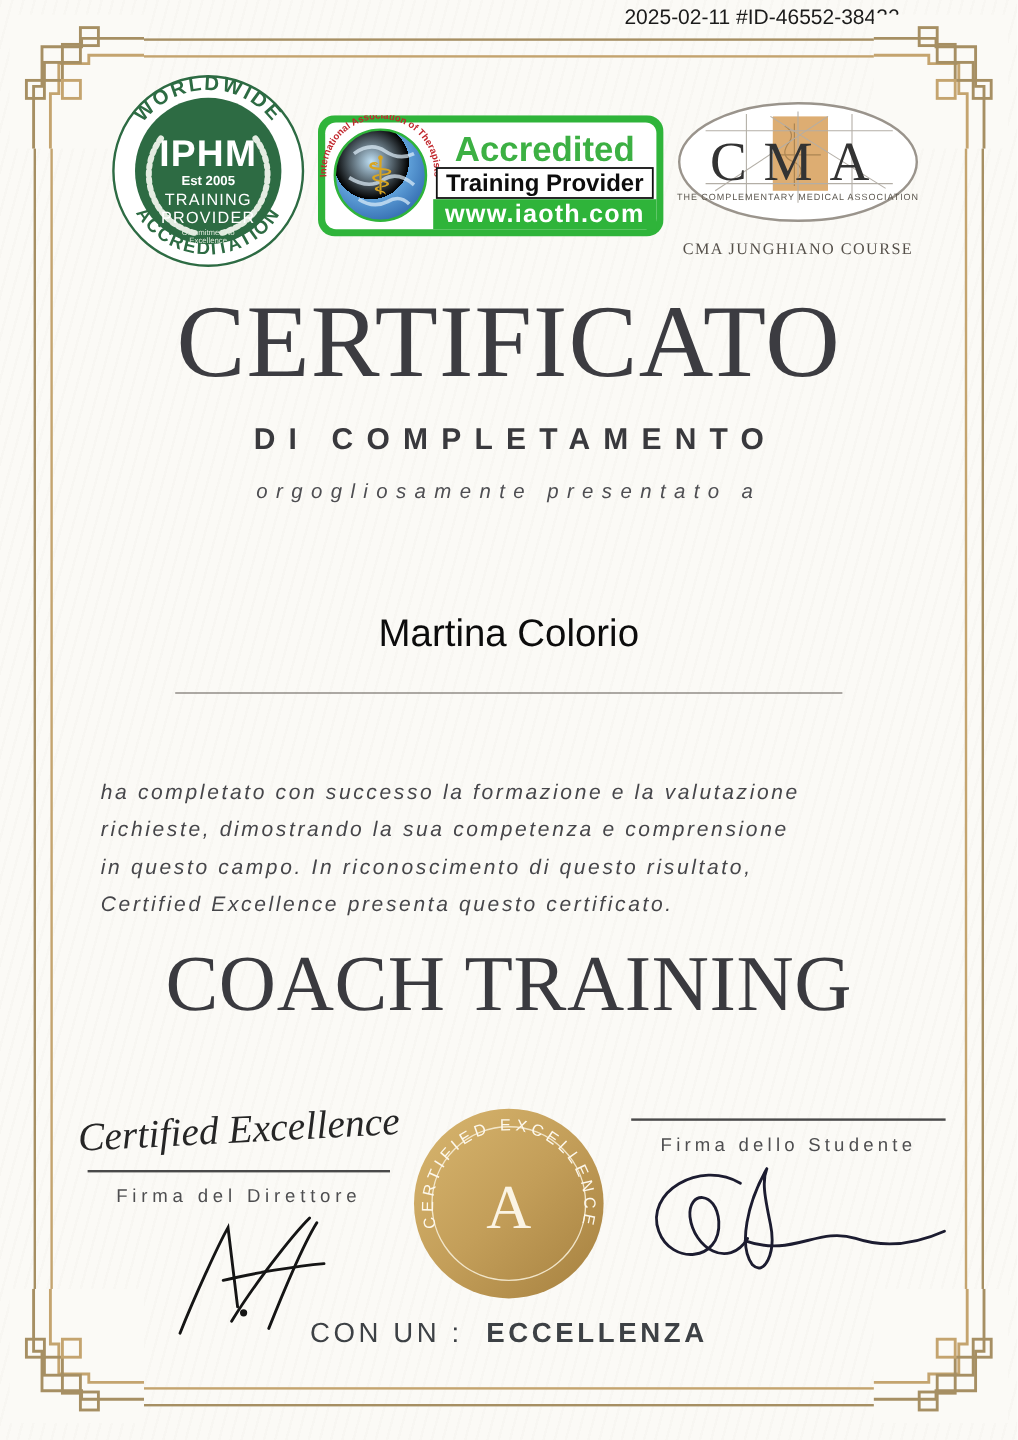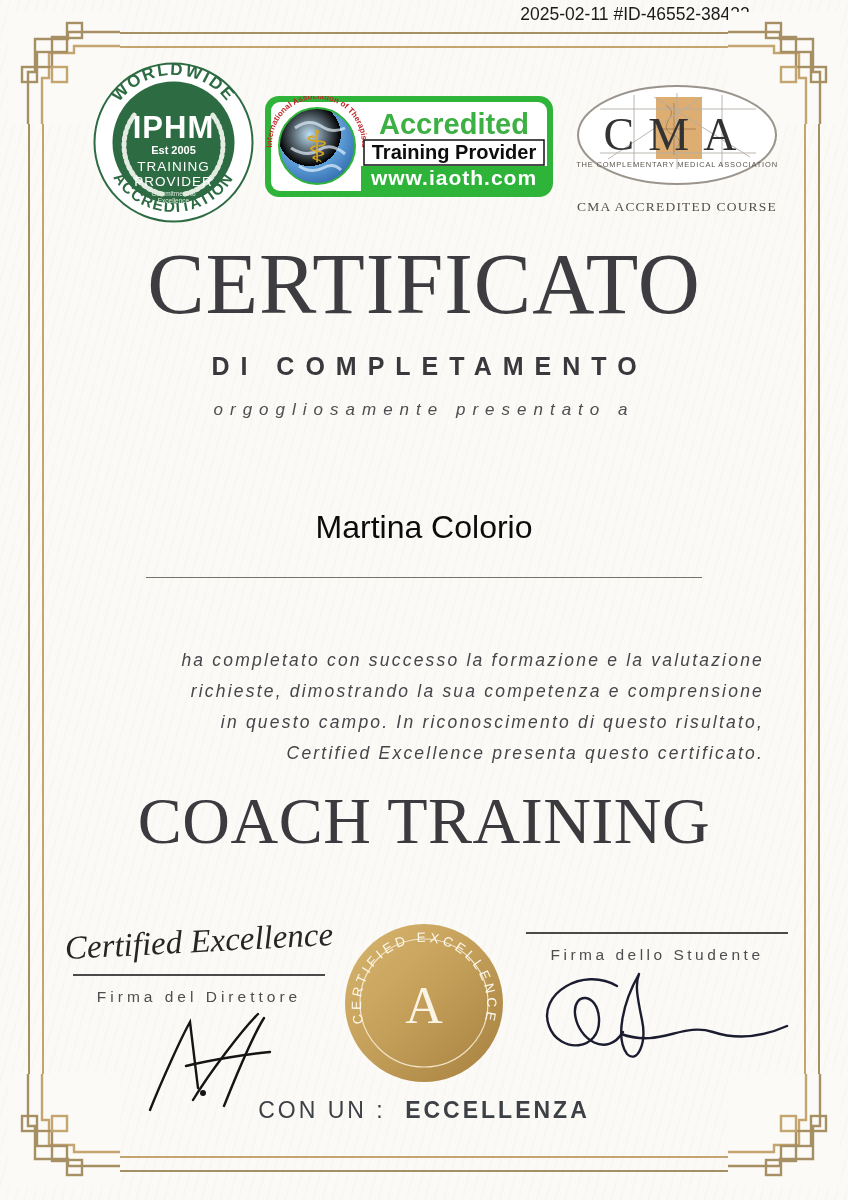--- a/index.html
+++ b/index.html
@@ -18,21 +18,21 @@
   .orn{position:absolute;width:112px;height:112px;}
   .orn.tl{left:8px;top:12px;}
   .orn.tr{right:8px;top:12px;transform:scaleX(-1);}
   .orn.bl{left:8px;bottom:14px;transform:scaleY(-1);}
   .orn.br{right:8px;bottom:14px;transform:scale(-1,-1);}
   .main-title{top:237px;font-family:"Liberation Serif",serif;font-size:86px;line-height:1.1;color:#3c3c41;letter-spacing:1px;}
   .sub-title{top:352px;font-size:25px;font-weight:bold;color:#39393d;letter-spacing:11px;padding-left:11px;box-sizing:border-box;}
   .presented{top:400px;font-style:italic;font-size:17px;color:#4e4e52;letter-spacing:7px;}
   .recipient{top:509px;font-size:32px;color:#0c0c0c;}
   .name-line{top:577px;left:146px;width:556px;height:1px;background:#77726c;}
-  .body-text{top:645px;left:84px;width:680px;text-align:right;}
+  .body-text{top:645px;left:84px;width:680px;text-align:left;}
   .body-text div{font-style:italic;font-size:17.5px;line-height:31px;letter-spacing:2.2px;color:#46464a;}
   .course{top:783px;font-family:"Liberation Serif",serif;font-size:66px;color:#3a3a3f;letter-spacing:0.5px;}
   .sig-block{text-align:center;}
   .sig-left{left:44px;top:914px;width:310px;}
   .sig-right{left:518px;top:932px;width:278px;}
   .sig-underline{height:1.5px;background:#4a4a4a;margin:2px auto 0;}
   .sig-label{margin-top:12px;font-size:15.5px;letter-spacing:4px;color:#4e4e50;}
   .seal-svg{left:344px;top:923px;}
   .footer{top:1097px;font-size:23px;color:#3d4145;letter-spacing:3px;}
   .footer .grade{font-weight:bold;margin-left:10px;margin-top:12px;}
@@ -141,38 +141,38 @@
     <text font-size="8" font-weight="bold" fill="#c1272d">
       <textPath href="#iaothArc" startOffset="50%" text-anchor="middle">International Association of Therapists</textPath>
     </text>
     <text x="189" y="38" text-anchor="middle" font-size="29" font-weight="bold" fill="#3cb043">Accredited</text>
     <rect x="99" y="44" width="180" height="25" fill="#ffffff" stroke="#111111" stroke-width="1.5"></rect>
     <text x="189" y="63" text-anchor="middle" font-size="20" font-weight="bold" fill="#0d0d0d">Training Provider</text>
     <rect x="96" y="70" width="186" height="25" fill="#2fb43a"></rect>
     <text x="189" y="89" text-anchor="middle" font-size="21" font-weight="bold" fill="#ffffff" letter-spacing="1">www.iaoth.com</text>
   </svg>
 
-  <div class="abs" style="left:562px;top:83px;width:206px;text-align:center;margin-left:12px;">
+  <div class="abs" style="left:562px;top:83px;width:206px;text-align:center;">
     <svg width="206" height="104" viewBox="0 0 206 104">
       <ellipse cx="103" cy="52" rx="99" ry="49" fill="#ffffff" stroke="#9a948c" stroke-width="2"></ellipse>
       <rect x="82" y="14" width="46" height="62" fill="#dba96a" opacity="0.95"></rect>
       <path d="M92,22 q10,6 2,16 q-6,10 6,14 q10,6 2,14 M100,20 v52 M88,46 h34" stroke="#8a6a3f" stroke-width="1" fill="none" opacity="0.6"></path>
       <g stroke="#b3aea6" stroke-width="0.9">
         <line x1="26" y1="26" x2="182" y2="26"></line>
         <line x1="26" y1="70" x2="182" y2="70"></line>
         <line x1="60" y1="12" x2="60" y2="84"></line>
         <line x1="103" y1="10" x2="103" y2="86"></line>
         <line x1="148" y1="12" x2="148" y2="84"></line>
         <line x1="34" y1="76" x2="128" y2="14"></line>
         <line x1="80" y1="14" x2="176" y2="74"></line>
       </g>
       <text x="103" y="67" text-anchor="middle" class="serif" font-size="46" fill="#333333" letter-spacing="14">CMA</text>
       <text x="103" y="84" text-anchor="middle" font-size="7.5" fill="#5d5850" letter-spacing="0.8">THE COMPLEMENTARY MEDICAL ASSOCIATION</text>
     </svg>
-    <div style="margin-top:8px;font-family:'Liberation Serif',serif;font-size:13.5px;letter-spacing:1.2px;color:#55504a;">CMA ACCREDITED COURSE</div>
+    <div style="margin-top:8px;font-family:'Liberation Serif',serif;font-size:13.5px;letter-spacing:1.2px;color:#55504a;">CMA JUNGHIANO COURSE</div>
   </div>
 
   <div class="abs center main-title">CERTIFICATO</div>
   <div class="abs center sub-title">DI COMPLETAMENTO</div>
   <div class="abs center presented">orgogliosamente presentato a</div>
 
   <div class="abs center recipient">Martina Colorio</div>
   <div class="abs name-line"></div>
 
   <div class="abs body-text">

